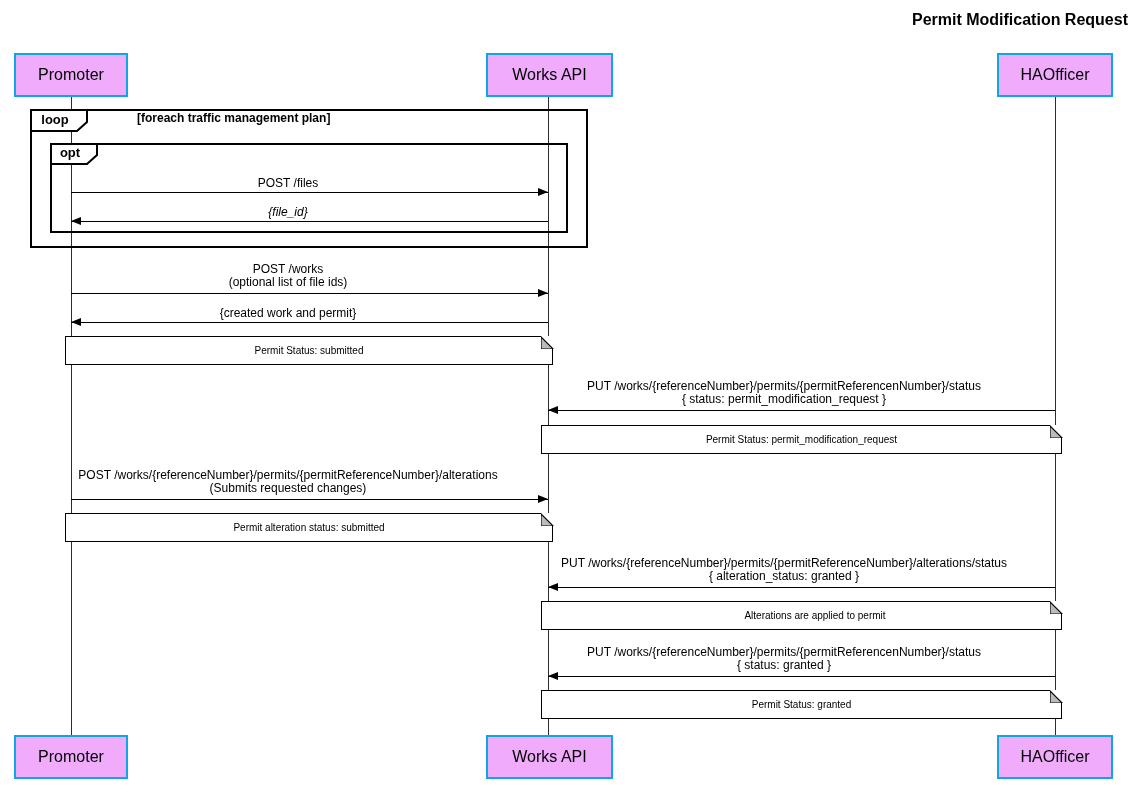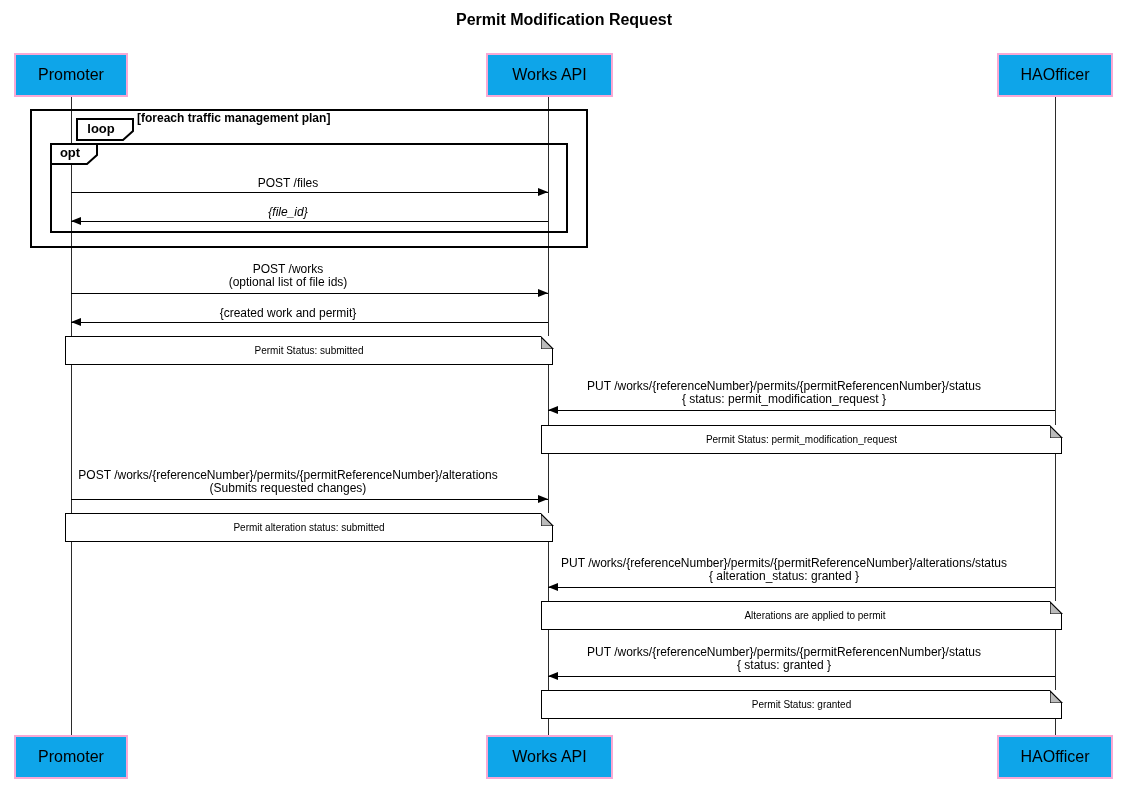--- a/index.html
+++ b/index.html
@@ -1,27 +1,27 @@
 <!DOCTYPE html>
 <html><head>
 <meta charset="utf-8">
 <style>
   html,body{margin:0;padding:0;background:#fff;}
   .canvas{
     position:relative;width:1128px;height:804px;background:#ffffff;
     font-family:"Liberation Sans",sans-serif;color:#000;overflow:hidden;
   }
   .title{
-    position:absolute;top:11px;left:0;width:1128px;text-align:center;
+    position:absolute;top:11px;left:0;width:1128px;text-align:right;
     font-size:16px;font-weight:bold;
   }
   .lifeline{position:absolute;top:97px;width:1px;height:638px;background:#2b2b2b;}
   .participant{
-    position:absolute;height:44px;box-sizing:border-box;border:2px solid #f9a8d4;
-    background:#0ea5e9;display:flex;align-items:center;justify-content:center;
+    position:absolute;height:44px;box-sizing:border-box;border:2px solid #0ea5e9;
+    background:#f0abfc;display:flex;align-items:center;justify-content:center;
     font-size:16px;
   }
   .frag{position:absolute;box-sizing:border-box;border:2px solid #000;background:transparent;}
   .fraglabel{position:absolute;}
   .fraglabel svg{position:absolute;left:0;top:0;}
   .fraglabel span{
     position:absolute;left:0;top:0;right:8px;bottom:3px;
     display:flex;align-items:center;justify-content:center;
     font-weight:bold;font-size:13px;
   }
@@ -44,21 +44,21 @@
 
 <div class="canvas">
 
   <div class="title">Permit Modification Request</div>
 
   <div class="lifeline" style="left:71px;"></div>
   <div class="lifeline" style="left:548px;"></div>
   <div class="lifeline" style="left:1055px;"></div>
 
   <div class="frag" style="left:30px;top:109px;width:558px;height:139px;"></div>
-  <div class="fraglabel" style="left:30px;top:118px;width:58px;height:23px;margin-left:46px;">
+  <div class="fraglabel" style="left:30px;top:109px;width:58px;height:23px;">
     <svg width="58" height="23" viewBox="0 0 58 23">
       <polygon points="1,1 57,1 57,13 47,22 1,22" fill="#ffffff" stroke="#000000" stroke-width="2"></polygon>
     </svg>
     <span>loop</span>
   </div>
   <div class="frag-cond" style="left:93px;top:111px;margin-left:44px;">[foreach traffic management plan]</div>
 
   <div class="frag" style="left:50px;top:143px;width:518px;height:90px;"></div>
   <div class="fraglabel" style="left:50px;top:143px;width:48px;height:22px;">
     <svg width="48" height="22" viewBox="0 0 48 22">

